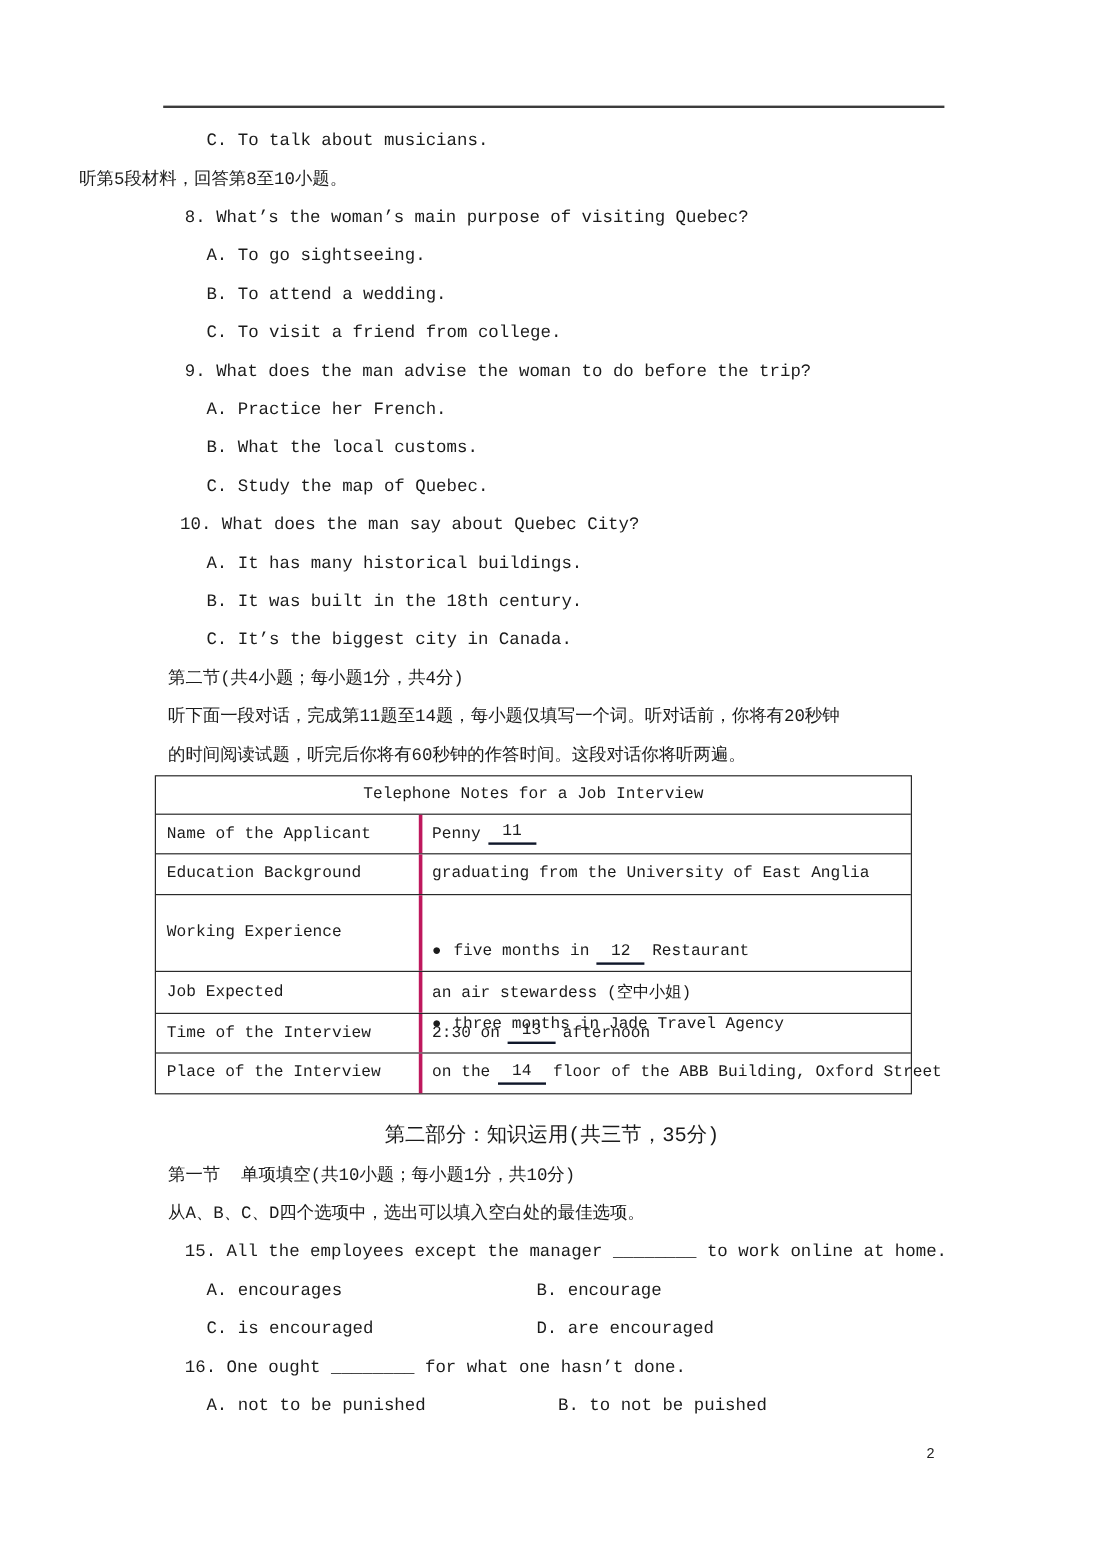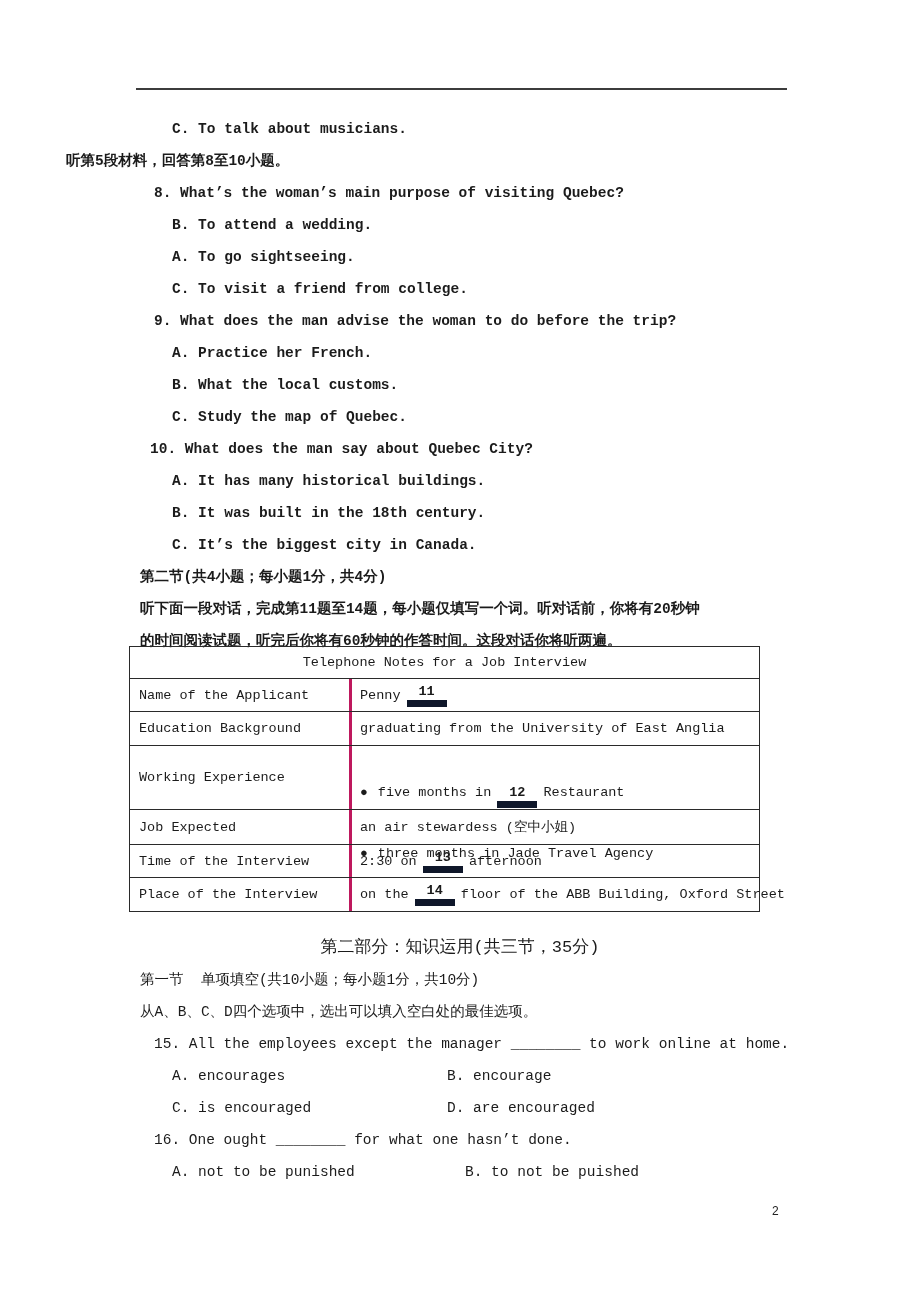--- a/index.html
+++ b/index.html
@@ -7,21 +7,21 @@
     position:relative;
     width:920px;height:1302px;
     background:#ffffff;
     font-family:"Liberation Mono","DejaVu Sans Mono",monospace;
     font-size:14.5px;
     color:#1b1b1b;
     overflow:hidden;
   }
   .top-rule{position:absolute;left:136px;top:88px;width:651px;height:2px;background:#3c3c3c;}
   .flow{position:absolute;left:0;width:920px;}
-  .flow1{top:113px;font-weight:bold;}
+  .flow1{top:102px;}
   .flow2{top:932px;}
   .line{height:32px;line-height:32px;white-space:pre;position:relative;}
   .pl-para{padding-left:140px;}
   .pl-mat{padding-left:66px;}
   .pl-q{padding-left:154px;}
   .pl-q10{padding-left:150px;}
   .pl-opt{padding-left:172px;}
   .col2{position:absolute;left:447px;top:0;}
   .col2-b{position:absolute;left:465px;top:0;}
   .part-heading{text-align:center;font-weight:normal;font-size:17px;}
@@ -32,37 +32,37 @@
   }
   .t-title{height:31px;line-height:31px;text-align:center;border-bottom:1px solid #2a2a2a;white-space:pre;}
   .t-row{display:flex;border-bottom:1px solid #2a2a2a;}
   .t-row:last-child{border-bottom:none;}
   .t-label{width:222px;flex:0 0 222px;border-right:3px solid #be185d;padding-left:9px;box-sizing:border-box;display:flex;align-items:center;white-space:pre;}
   .t-value{flex:1;padding-left:8px;display:flex;align-items:center;white-space:pre;min-width:0;}
   .h32{height:32px;} .h33{height:33px;} .h34{height:34px;} .h63{height:63px;}
   .t-value-block{flex:1;padding-left:8px;padding-top:1px;white-space:pre;min-width:0;}
   .wline{height:31px;line-height:31px;white-space:pre;}
   .bullet{display:inline-block;margin-right:10px;font-size:13px;}
-  .blank{display:inline-block;line-height:16px;border-bottom:7px solid #0f172a;padding:0 12px;margin:0 6px;font-weight:bold;}
+  .blank{display:inline-block;line-height:16px;border-bottom:2px solid #0f172a;padding:0 12px;margin:0 6px;}
   .page-number{position:absolute;left:772px;top:1204px;font-family:"Liberation Sans",sans-serif;font-size:12px;color:#222;}
 </style>
 </head>
 <body>
 
 <div class="page">
 
   <div class="top-rule"></div>
 
   <div class="flow flow1">
     <div class="line pl-opt"><span>C. To talk about musicians.</span></div>
     <div class="line pl-mat"><span>听第5段材料，回答第8至10小题。</span></div>
 
     <div class="line pl-q"><span>8. What’s the woman’s main purpose of visiting Quebec?</span></div>
+    <div class="line pl-opt"><span>A. To go sightseeing.</span></div>
     <div class="line pl-opt"><span>B. To attend a wedding.</span></div>
-    <div class="line pl-opt"><span>A. To go sightseeing.</span></div>
     <div class="line pl-opt"><span>C. To visit a friend from college.</span></div>
 
     <div class="line pl-q"><span>9. What does the man advise the woman to do before the trip?</span></div>
     <div class="line pl-opt"><span>A. Practice her French.</span></div>
     <div class="line pl-opt"><span>B. What the local customs.</span></div>
     <div class="line pl-opt"><span>C. Study the map of Quebec.</span></div>
 
     <div class="line pl-q10"><span>10. What does the man say about Quebec City?</span></div>
     <div class="line pl-opt"><span>A. It has many historical buildings.</span></div>
     <div class="line pl-opt"><span>B. It was built in the 18th century.</span></div>

